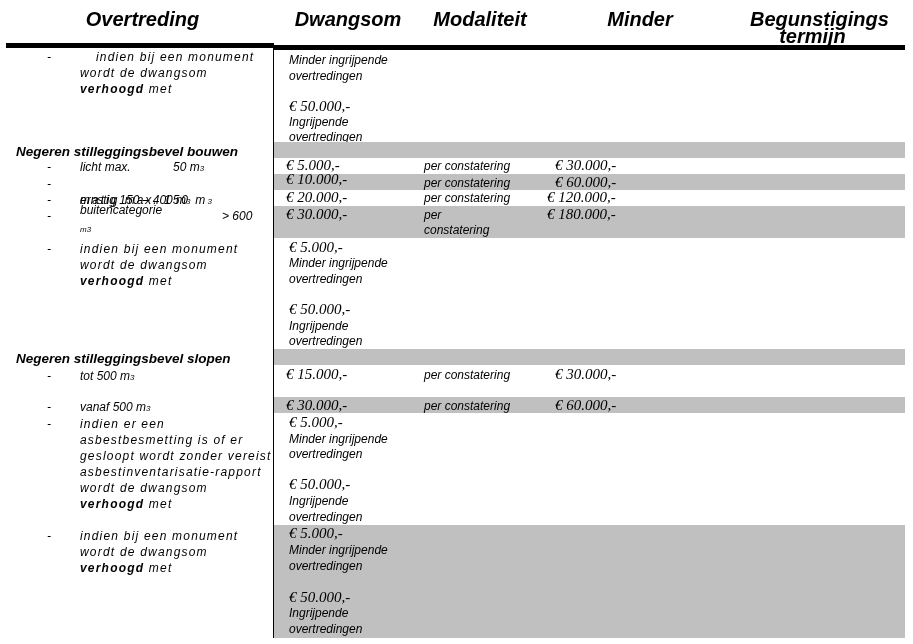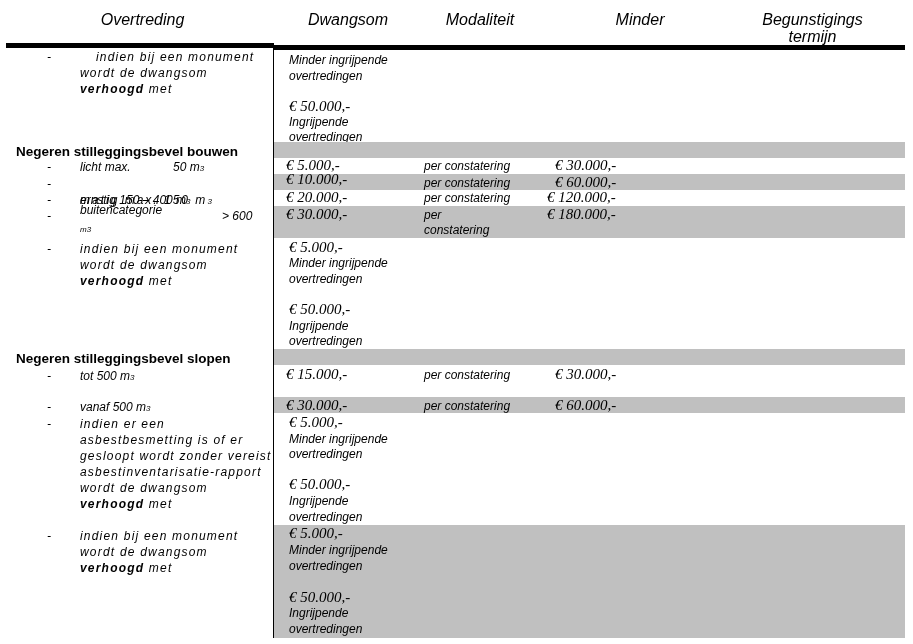--- a/index.html
+++ b/index.html
@@ -1,28 +1,28 @@
 <!DOCTYPE html>
 <html><head>
 <meta charset="utf-8">
 <style>
   html, body { margin: 0; padding: 0; background: #ffffff; }
   body { width: 913px; height: 644px; position: relative; overflow: hidden;
          font-family: "Liberation Sans", sans-serif; color: #000; }
   .abs { position: absolute; }
-  .hdr { font-weight: normal; font-style: italic; font-size: 16px; text-align: center; line-height: 17px; }
+  .hdr { font-weight: bold; font-style: italic; font-size: 20px; text-align: center; line-height: 17px; }
   .rule-left { left: 6px; top: 43px; width: 268px; height: 5px; background: #000; }
   .rule-right { left: 274px; top: 45px; width: 631px; height: 5px; background: #000; }
   .vline { left: 273px; top: 48px; width: 1px; height: 590px; background: #000; }
   .band { left: 274px; width: 631px; background: #c0c0c0; }
   .it { font-style: italic; font-size: 12px; line-height: 16px; }
   .sp { letter-spacing: 1.2px; }
   .money { font-family: "Liberation Serif", serif; font-style: italic; font-size: 15px; line-height: 16px; }
   .note { font-style: italic; font-size: 12px; line-height: 16px; }
-  .sec { font-weight: bold; font-size: 13.5px; line-height: 16px; }
+  .sec { font-weight: bold; font-style: italic; font-size: 13.5px; line-height: 16px; }
   .dash { font-style: italic; font-size: 12px; line-height: 16px; }
   b { font-weight: bold; }
   sub.m { font-size: 8px; vertical-align: baseline; }
 </style>
 </head>
 <body>
 
 <div class="abs hdr" style="left:60px;top:11px;width:165px;">Overtreding</div>
 <div class="abs hdr" style="left:292px;top:11px;width:112px;">Dwangsom</div>
 <div class="abs hdr" style="left:430px;top:11px;width:100px;">Modaliteit</div>

